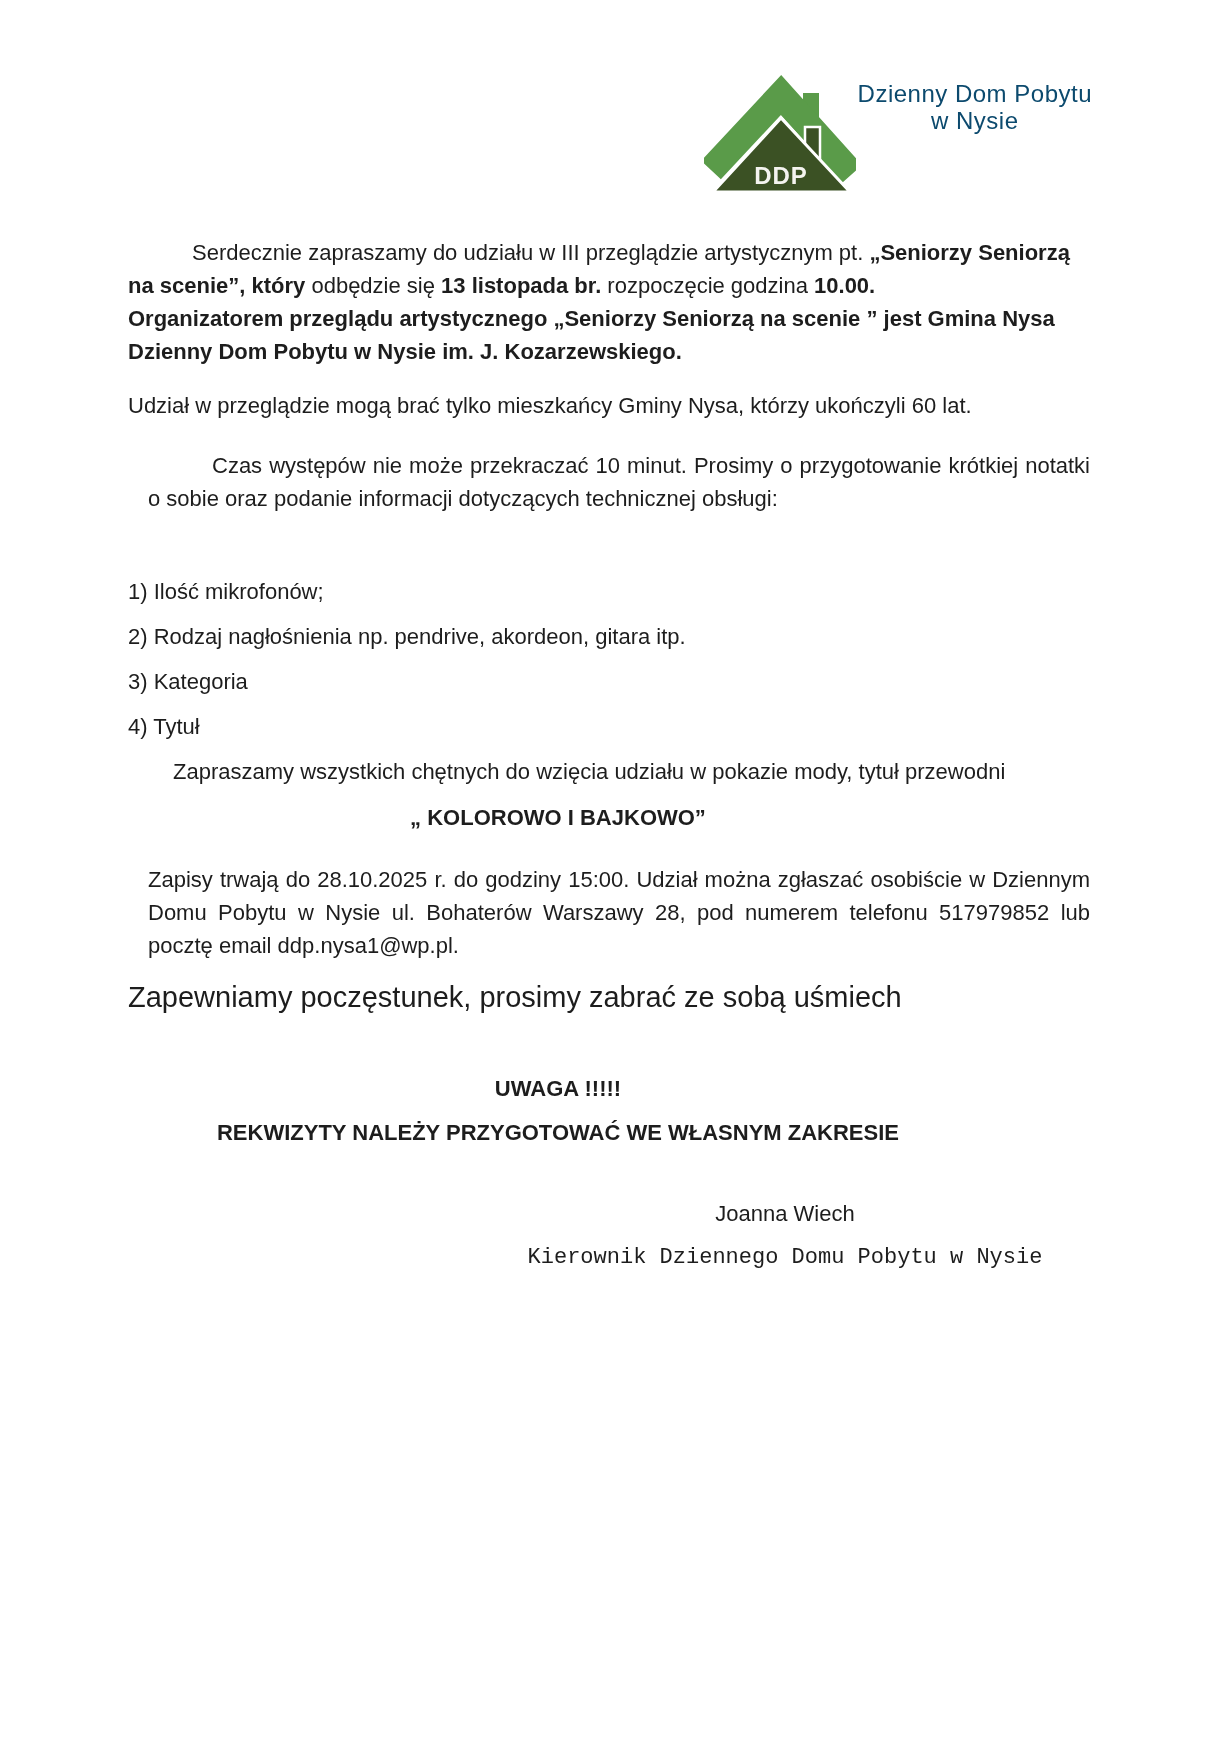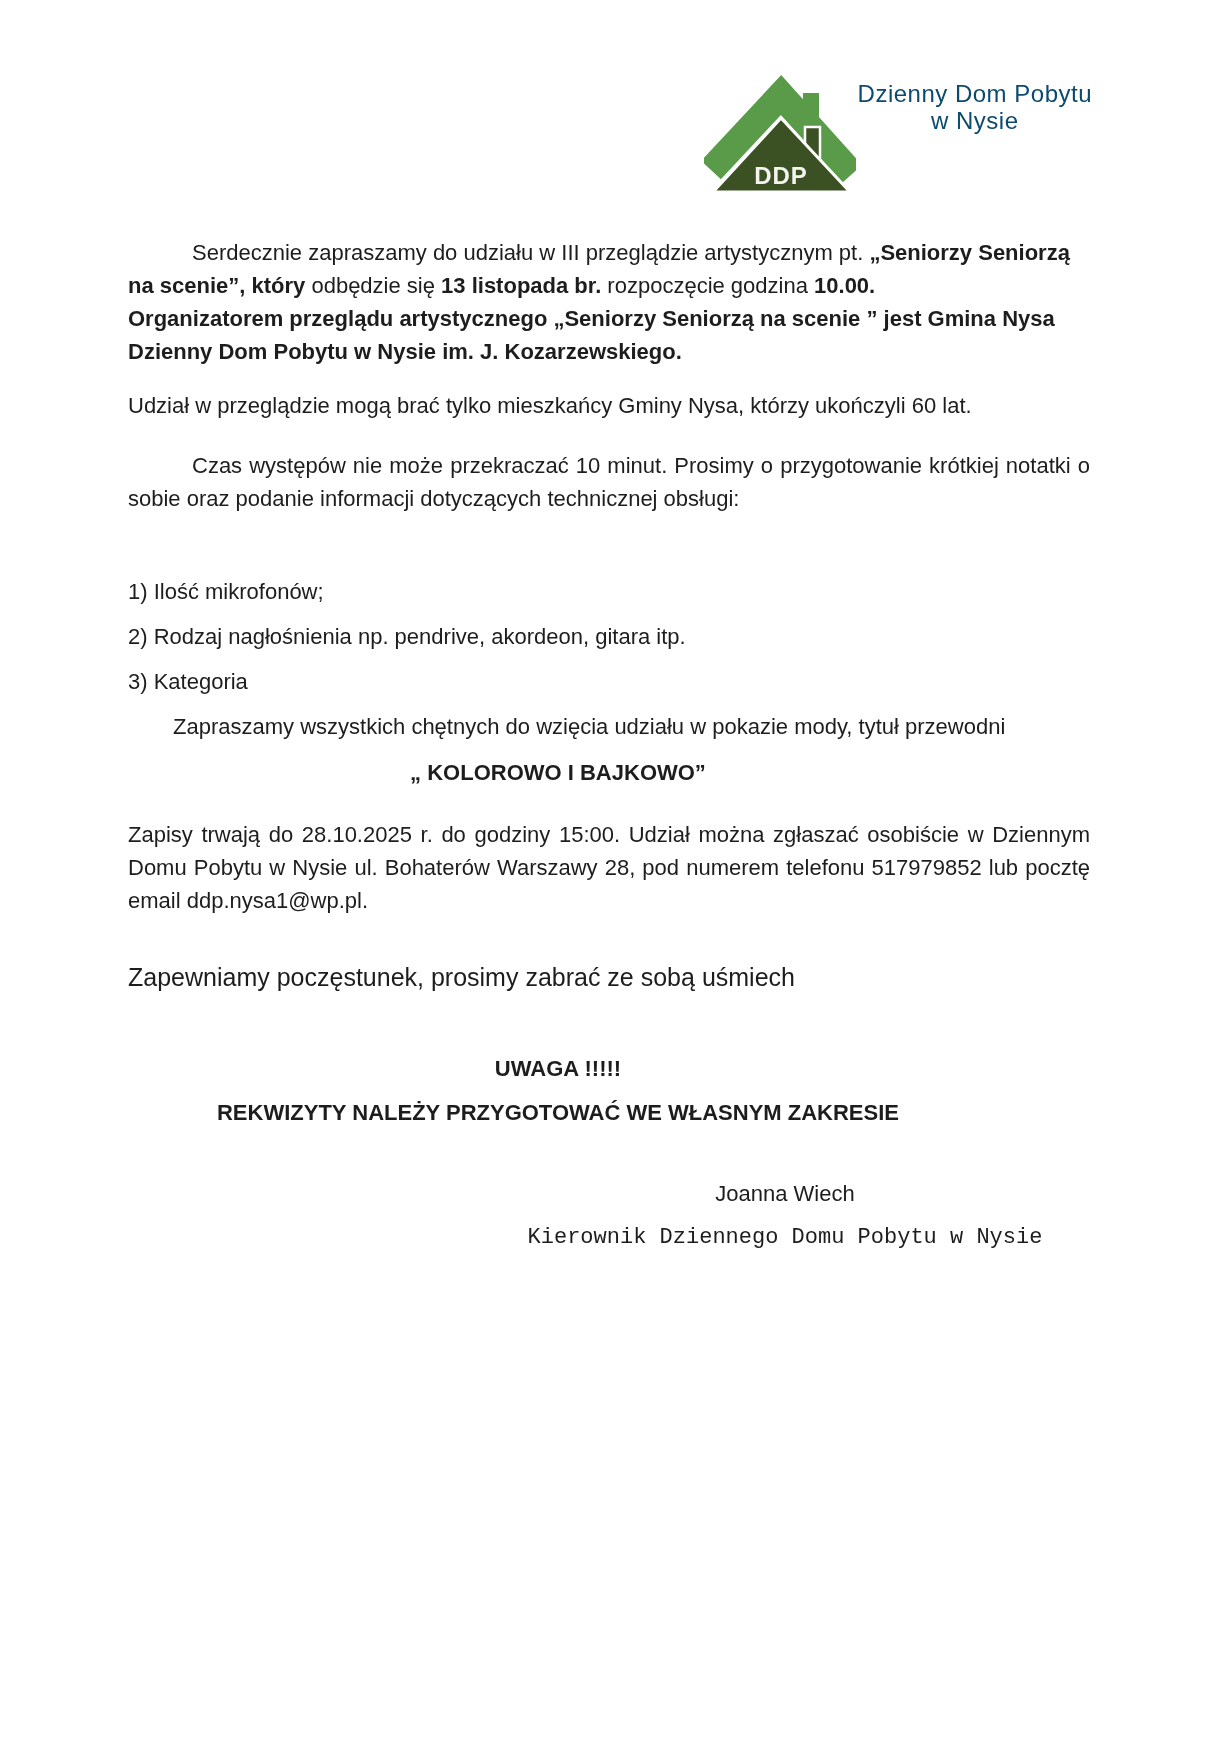--- a/index.html
+++ b/index.html
@@ -15,31 +15,31 @@
 
   
   .logo-row { display:flex; justify-content:flex-end; align-items:flex-start; padding:73px 127px 0 0; height:126px; }
   .logo-wrap { display:flex; align-items:flex-start; }
   .wordmark { padding-top:7px; margin-left:2px; text-align:center; font-size:24px; line-height:27px; color:#0c4a6e; letter-spacing:0.5px; }
 
   
   .para { margin:0; font-size:22px; line-height:33px; }
   .indent { text-indent:64px; }
   .indent-sm { text-indent:45px; }
-  .justify { text-align:justify; }
+  .justify { text-align:justify;margin-left:20px; }
   .p1 { margin-top:37px; }
   .p2 { margin-top:21px; }
   .p3 { margin-top:27px; }
   .list { margin-top:60px; }
   .list-item { font-size:22px; line-height:33px; margin-bottom:12px; }
   .p4 { margin-top:10px; }
   .center-block { width:860px; text-align:center; font-weight:700; }
   .motto { margin-top:13px; }
   .p5 { margin-top:29px; }
-  .p6 { margin-top:44px; font-size:25px; }
+  .p6 { margin-top:19px; font-size:29px; }
   .uwaga { margin-top:58px;text-align:center; }
   .rekwizyty { margin-top:11px; }
   .p7 { margin-top:52px; font-size:25px; line-height:37px; font-weight:700; }
   .signature { margin-top:48px; margin-left:352px; text-align:center; font-size:22px; line-height:33px; }
   .signature .sig-title { margin-top:11px;font-family:Liberation Mono, monospace; }
 </style>
 </head>
 <body>
 
 <div class="page">
@@ -70,20 +70,21 @@
     <p class="para p1 indent"><span>Serdecznie zapraszamy do udziału w III przeglądzie artystycznym pt. </span><span style="font-weight: 700;">„Seniorzy Seniorzą na scenie”, który </span><span>odbędzie się </span><span style="font-weight: 700;">13 listopada br.</span><span> rozpoczęcie godzina </span><span style="font-weight: 700;">10.00.</span><br><span style="font-weight: 700;">Organizatorem przeglądu artystycznego „Seniorzy Seniorzą na scenie ” jest Gmina Nysa Dzienny Dom Pobytu w Nysie im. J. Kozarzewskiego.</span></p>
 
     <p class="para p2">Udział w przeglądzie mogą brać tylko mieszkańcy Gminy Nysa, którzy ukończyli 60 lat.</p>
 
     <p class="para p3 indent justify">Czas występów nie może przekraczać 10 minut. Prosimy o przygotowanie krótkiej notatki o sobie oraz podanie informacji dotyczących technicznej obsługi:</p>
 
     <div class="list">
       <div class="list-item">1) Ilość mikrofonów;</div>
       <div class="list-item">2) Rodzaj nagłośnienia np. pendrive, akordeon, gitara itp.</div>
       <div class="list-item">3) Kategoria</div>
+      <div class="list-item">4) Tytuł</div>
     </div>
 
     <p class="para p4 indent-sm">Zapraszamy wszystkich chętnych do wzięcia udziału w pokazie mody, tytuł przewodni</p>
 
     <p class="para motto center-block">„ KOLOROWO I BAJKOWO”</p>
 
     <p class="para p5 justify">Zapisy trwają do 28.10.2025 r. do godziny 15:00. Udział można zgłaszać osobiście w Dziennym Domu Pobytu w Nysie ul. Bohaterów Warszawy 28, pod numerem telefonu 517979852 lub pocztę email ddp.nysa1@wp.pl.</p>
 
     <p class="para p6">Zapewniamy poczęstunek, prosimy zabrać ze sobą uśmiech</p>
 

